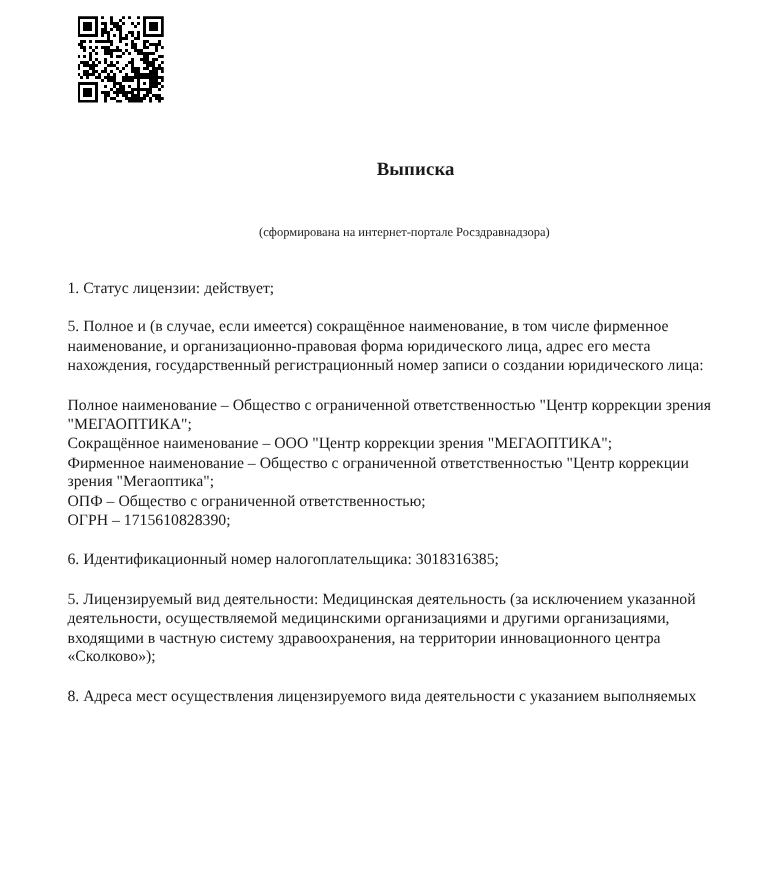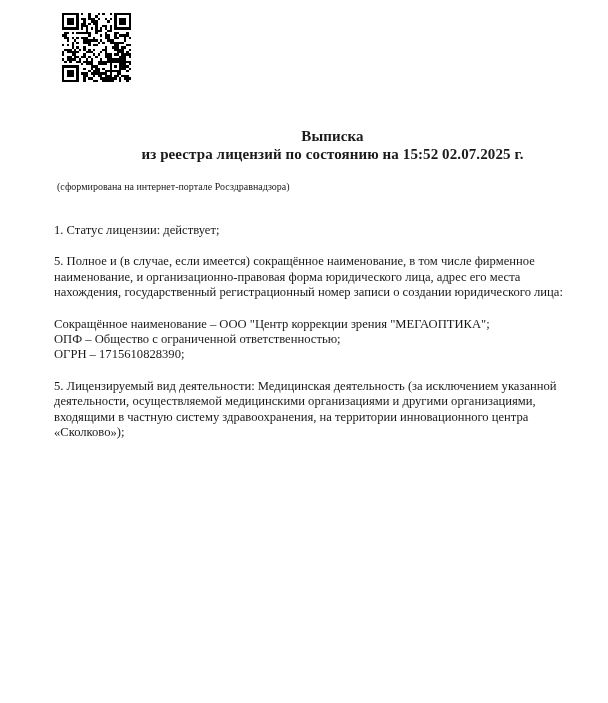--- a/index.html
+++ b/index.html
@@ -27,21 +27,21 @@
     text-align: center;
     font-weight: bold;
     font-size: 15px;
     line-height: 17.5px;
     letter-spacing: 0.1px;
   }
   .subtitle {
     position: absolute;
     left: 57px; top: 181px;
     width: 533px;
-    text-align: left;
+    text-align: center;
     font-size: 10px;
     line-height: 12px;
   }
   .doc-body {
     position: absolute;
     left: 54px; top: 223px;
     width: 535px;
     font-size: 12.6px;
     line-height: 15.4px;
   }
@@ -474,35 +474,42 @@
         <rect x="19" y="28" width="1" height="1"></rect>
         <rect x="20" y="28" width="1" height="1"></rect>
         <rect x="21" y="28" width="1" height="1"></rect>
         <rect x="24" y="28" width="1" height="1"></rect>
         <rect x="27" y="28" width="1" height="1"></rect>
       </g>
     </svg>
 
   <div class="title-block">
     <div>Выписка</div>
-    <div>из реестра лицензий по состоянию на 15:52 02.07.2025 г.</div>
   </div>
 
   <div class="subtitle">(сформирована на интернет-портале Росздравнадзора)</div>
 
   <div id="doc-body" class="doc-body">
       <div class="para">
         <div class="line">1. Статус лицензии: действует;</div>
       </div>
       <div class="para">
         <div class="line">5. Полное и (в случае, если имеется) сокращённое наименование, в том числе фирменное наименование, и организационно-правовая форма юридического лица, адрес его места нахождения, государственный регистрационный номер записи о создании юридического лица:</div>
       </div>
       <div class="para">
+        <div class="line">Полное наименование – Общество с ограниченной ответственностью "Центр коррекции зрения "МЕГАОПТИКА";</div>
         <div class="line">Сокращённое наименование – ООО "Центр коррекции зрения "МЕГАОПТИКА";</div>
+        <div class="line">Фирменное наименование – Общество с ограниченной ответственностью "Центр коррекции зрения "Мегаоптика";</div>
         <div class="line">ОПФ – Общество с ограниченной ответственностью;</div>
         <div class="line">ОГРН – 1715610828390;</div>
       </div>
       <div class="para">
+        <div class="line">6. Идентификационный номер налогоплательщика: 3018316385;</div>
+      </div>
+      <div class="para">
         <div class="line">5. Лицензируемый вид деятельности: Медицинская деятельность (за исключением указанной деятельности, осуществляемой медицинскими организациями и другими организациями, входящими в частную систему здравоохранения, на территории инновационного центра «Сколково»);</div>
       </div>
+      <div class="para">
+        <div class="line">8. Адреса мест осуществления лицензируемого вида деятельности с указанием выполняемых</div>
+      </div>
     </div>
 
 </div>
 
 </body></html>

